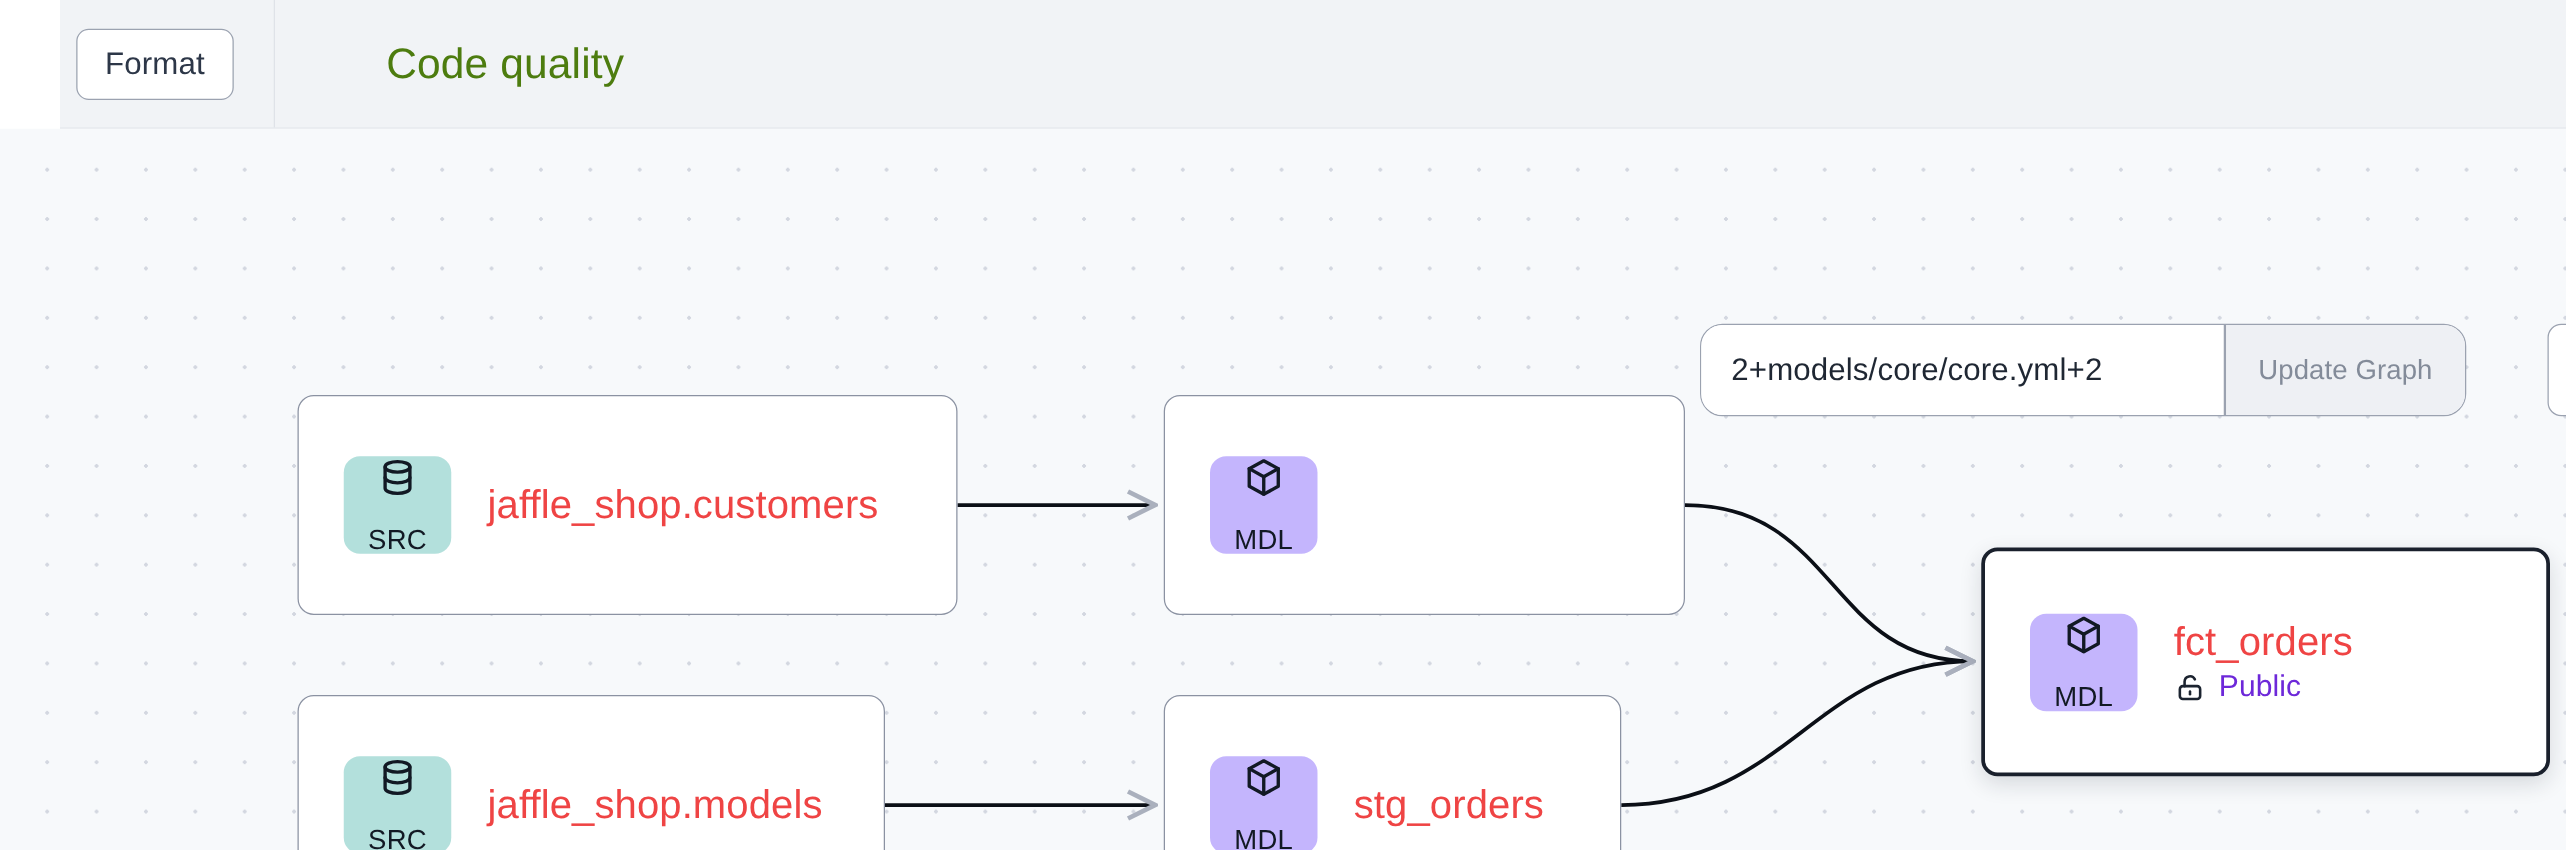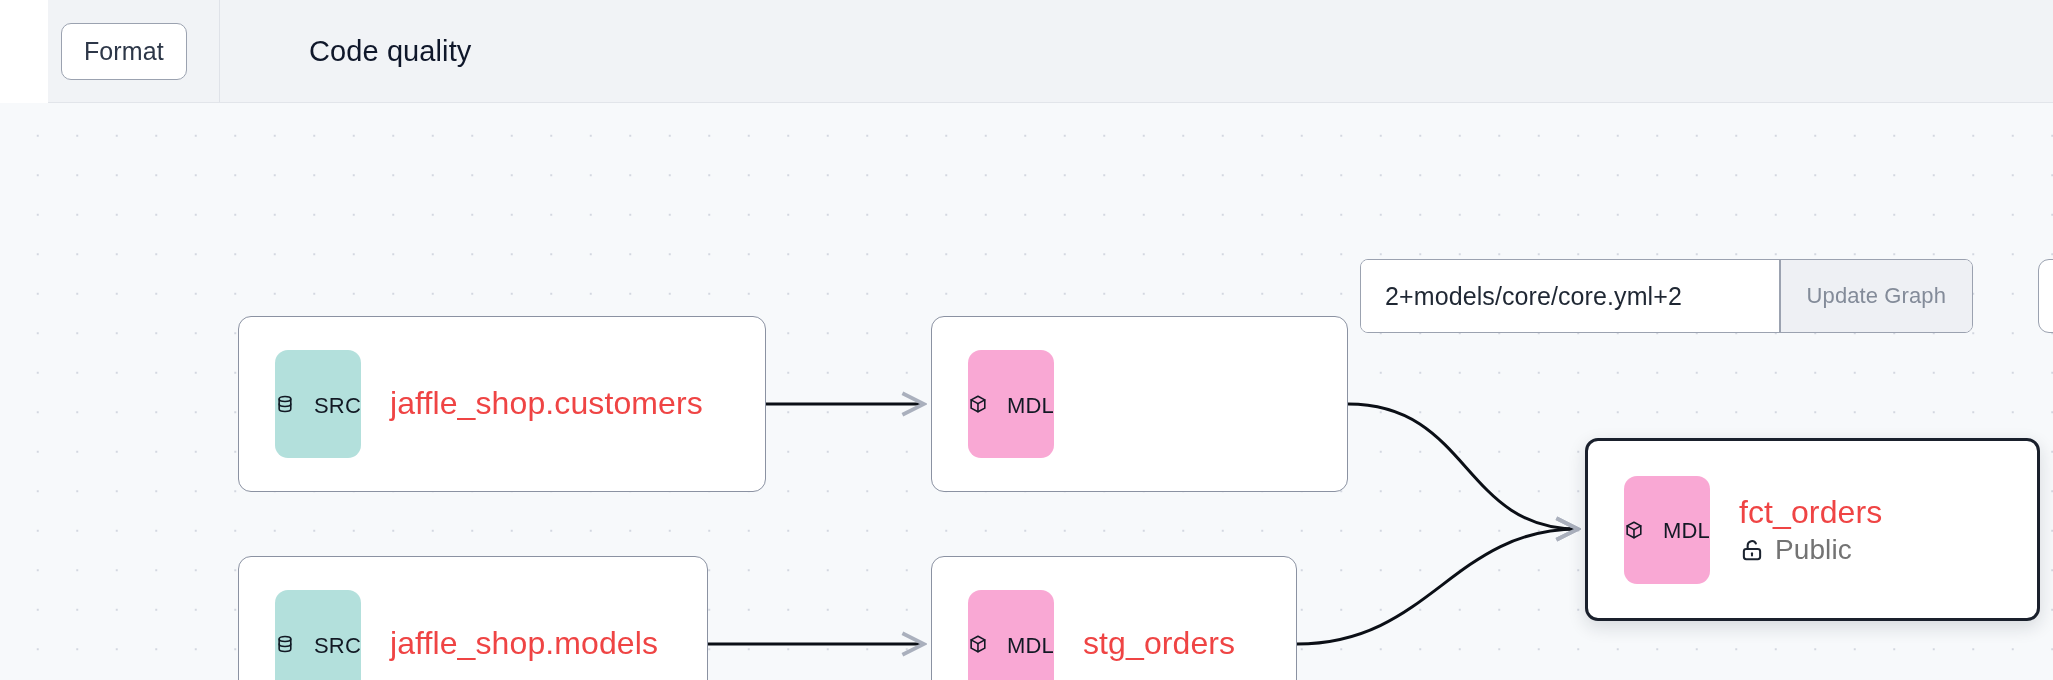--- a/index.html
+++ b/index.html
@@ -52,22 +52,22 @@
     align-items: stretch;
     height: 100%;
     padding-left: 64px;
   }
 
   .tab {
     position: relative;
     display: flex;
     align-items: center;
     padding: 0 25px;
-    font-size: 29px;
-    color: #0f172a;
+    font-size: 34px;
+    color: #4d7c0f;
     cursor: pointer;
     letter-spacing: .1px;
   }
   .tab + .tab { margin-left: 26px; }
 
   .tab.active::after {
     content: "";
     position: absolute;
     left: 0;
     right: 0;
@@ -91,21 +91,21 @@
 
   
   .query-bar {
     position: absolute;
     left: 1360px;
     top: 156px;
     display: flex;
     align-items: stretch;
     height: 74px;
     border: 1.6px solid #9ba2b0;
-    border-radius: 8px;
+    border-radius: 18px;
     overflow: hidden;
     background: #ffffff;
     z-index: 6;
   }
 
   .query-input {
     display: flex;
     align-items: center;
     padding: 0 24px;
     min-width: 418px;
@@ -171,31 +171,31 @@
   }
 
   .node.selected {
     border: 3.6px solid #1a202c;
     box-shadow: 0 6px 18px rgba(20, 25, 40, .14);
     z-index: 5;
   }
 
   .badge {
     width: 86px;
-    height: 108px;
+    height: 78px;
     border-radius: 13px;
     display: flex;
-    flex-direction: row;
+    flex-direction: column;
     align-items: center;
     justify-content: center;
     flex: 0 0 auto;
     gap: 19px;
   }
   .badge.src { background: #b3e0dc; }
-  .badge.mdl { background: #f9a8d4; }
+  .badge.mdl { background: #c4b5fd; }
 
   .badge svg { display: block; }
 
   .badge-text {
     font-size: 22px;
     color: #121924;
     line-height: 1;
     margin-top: 3px;
     letter-spacing: .2px;
   }
@@ -211,22 +211,22 @@
   }
 
   .node-meta {
     display: flex;
     align-items: center;
     gap: 10px;
     margin-top: 6px;
   }
 
   .node-meta-text {
-    font-size: 28px;
-    color: #737373;
+    font-size: 24px;
+    color: #6d28d9;
     line-height: 1;
     letter-spacing: .1px;
   }
 
   
   #node-src-customers { left: 238px; top: 213px;  width: 528px; height: 176px; }
   #node-stg-customers { left: 931px; top: 213px;  width: 417px; height: 176px; }
   #node-src-orders    { left: 238px; top: 453px;  width: 470px; height: 176px; }
   #node-stg-orders    { left: 931px; top: 453px;  width: 366px; height: 176px; }
   #node-fct-orders    { left: 1585px; top: 335px; width: 455px; height: 183px; }

